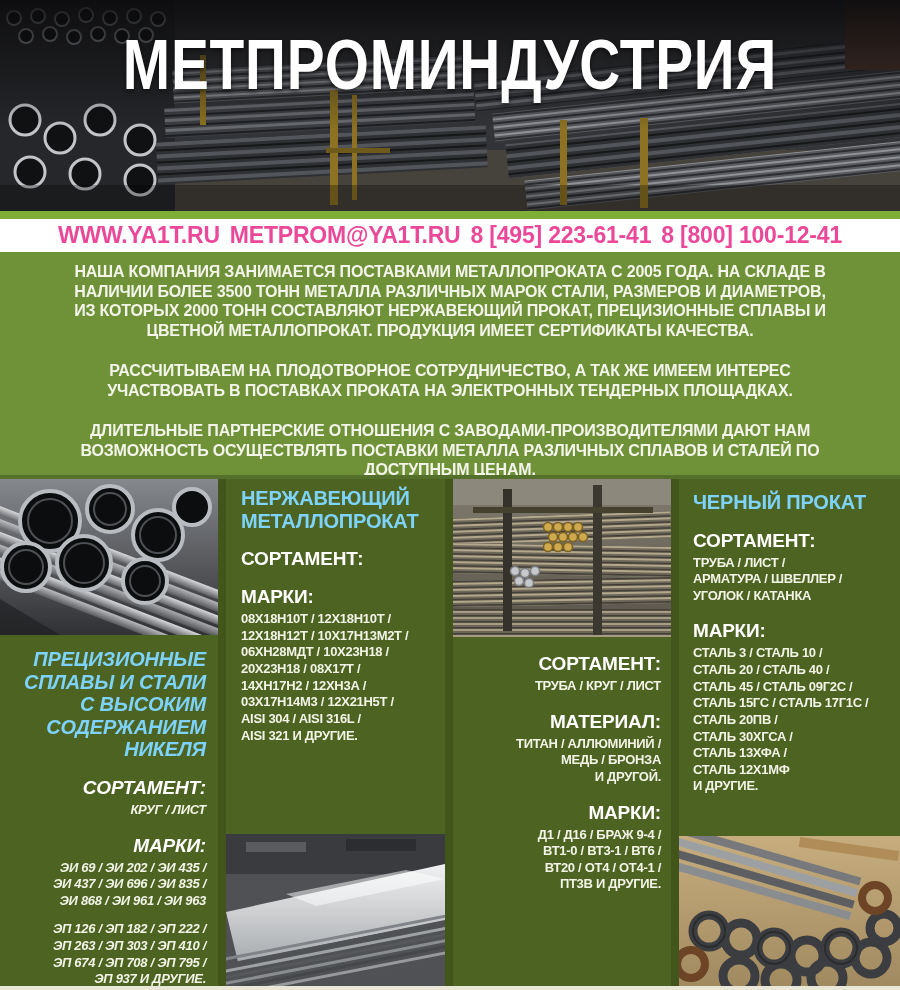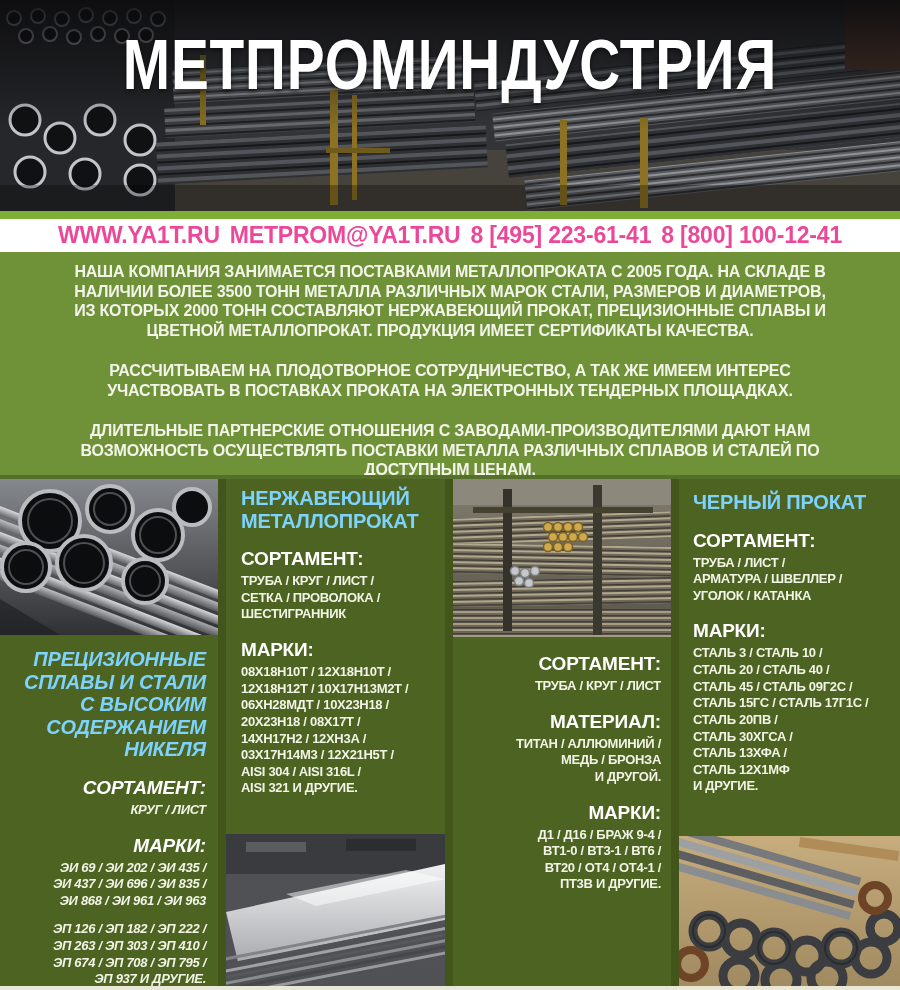--- a/index.html
+++ b/index.html
@@ -229,23 +229,20 @@
 ЭП 674 / ЭП 708 / ЭП 795 /
 ЭП 937 И ДРУГИЕ.</div>
       </div>
     </div>
 
     <div class="col col-2">
       <div class="col-text ta-l">
         <h2 class="cat-title pre">НЕРЖАВЕЮЩИЙ
 МЕТАЛЛОПРОКАТ</h2>
         <div class="cat-label">СОРТАМЕНТ:</div>
-        <div class="cat-list pre">ТРУБА / КРУГ / ЛИСТ /
-СЕТКА / ПРОВОЛОКА /
-ШЕСТИГРАННИК</div>
         <div class="cat-label">МАРКИ:</div>
         <div class="cat-list pre">08Х18Н10Т / 12Х18Н10Т /
 12Х18Н12Т / 10Х17Н13М2Т /
 06ХН28МДТ / 10Х23Н18 /
 20Х23Н18 / 08Х17Т /
 14ХН17Н2 / 12ХН3А /
 03Х17Н14М3 / 12Х21Н5Т /
 AISI 304 / AISI 316L /
 AISI 321 И ДРУГИЕ.</div>
       </div>

